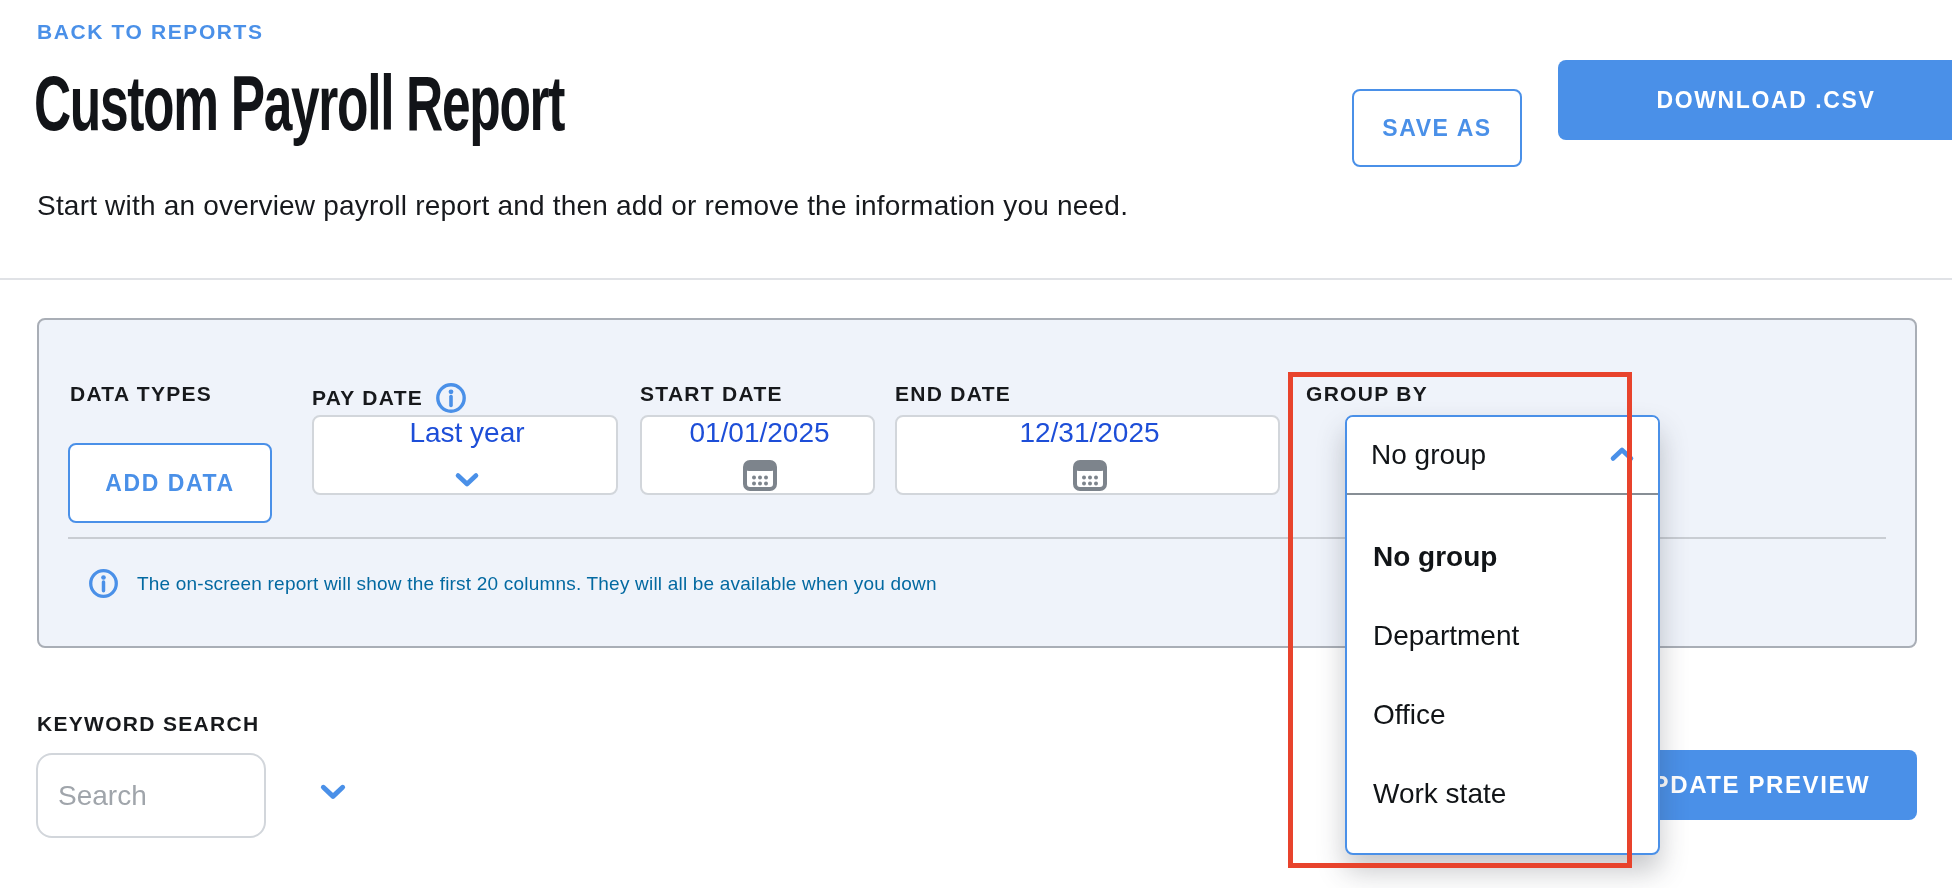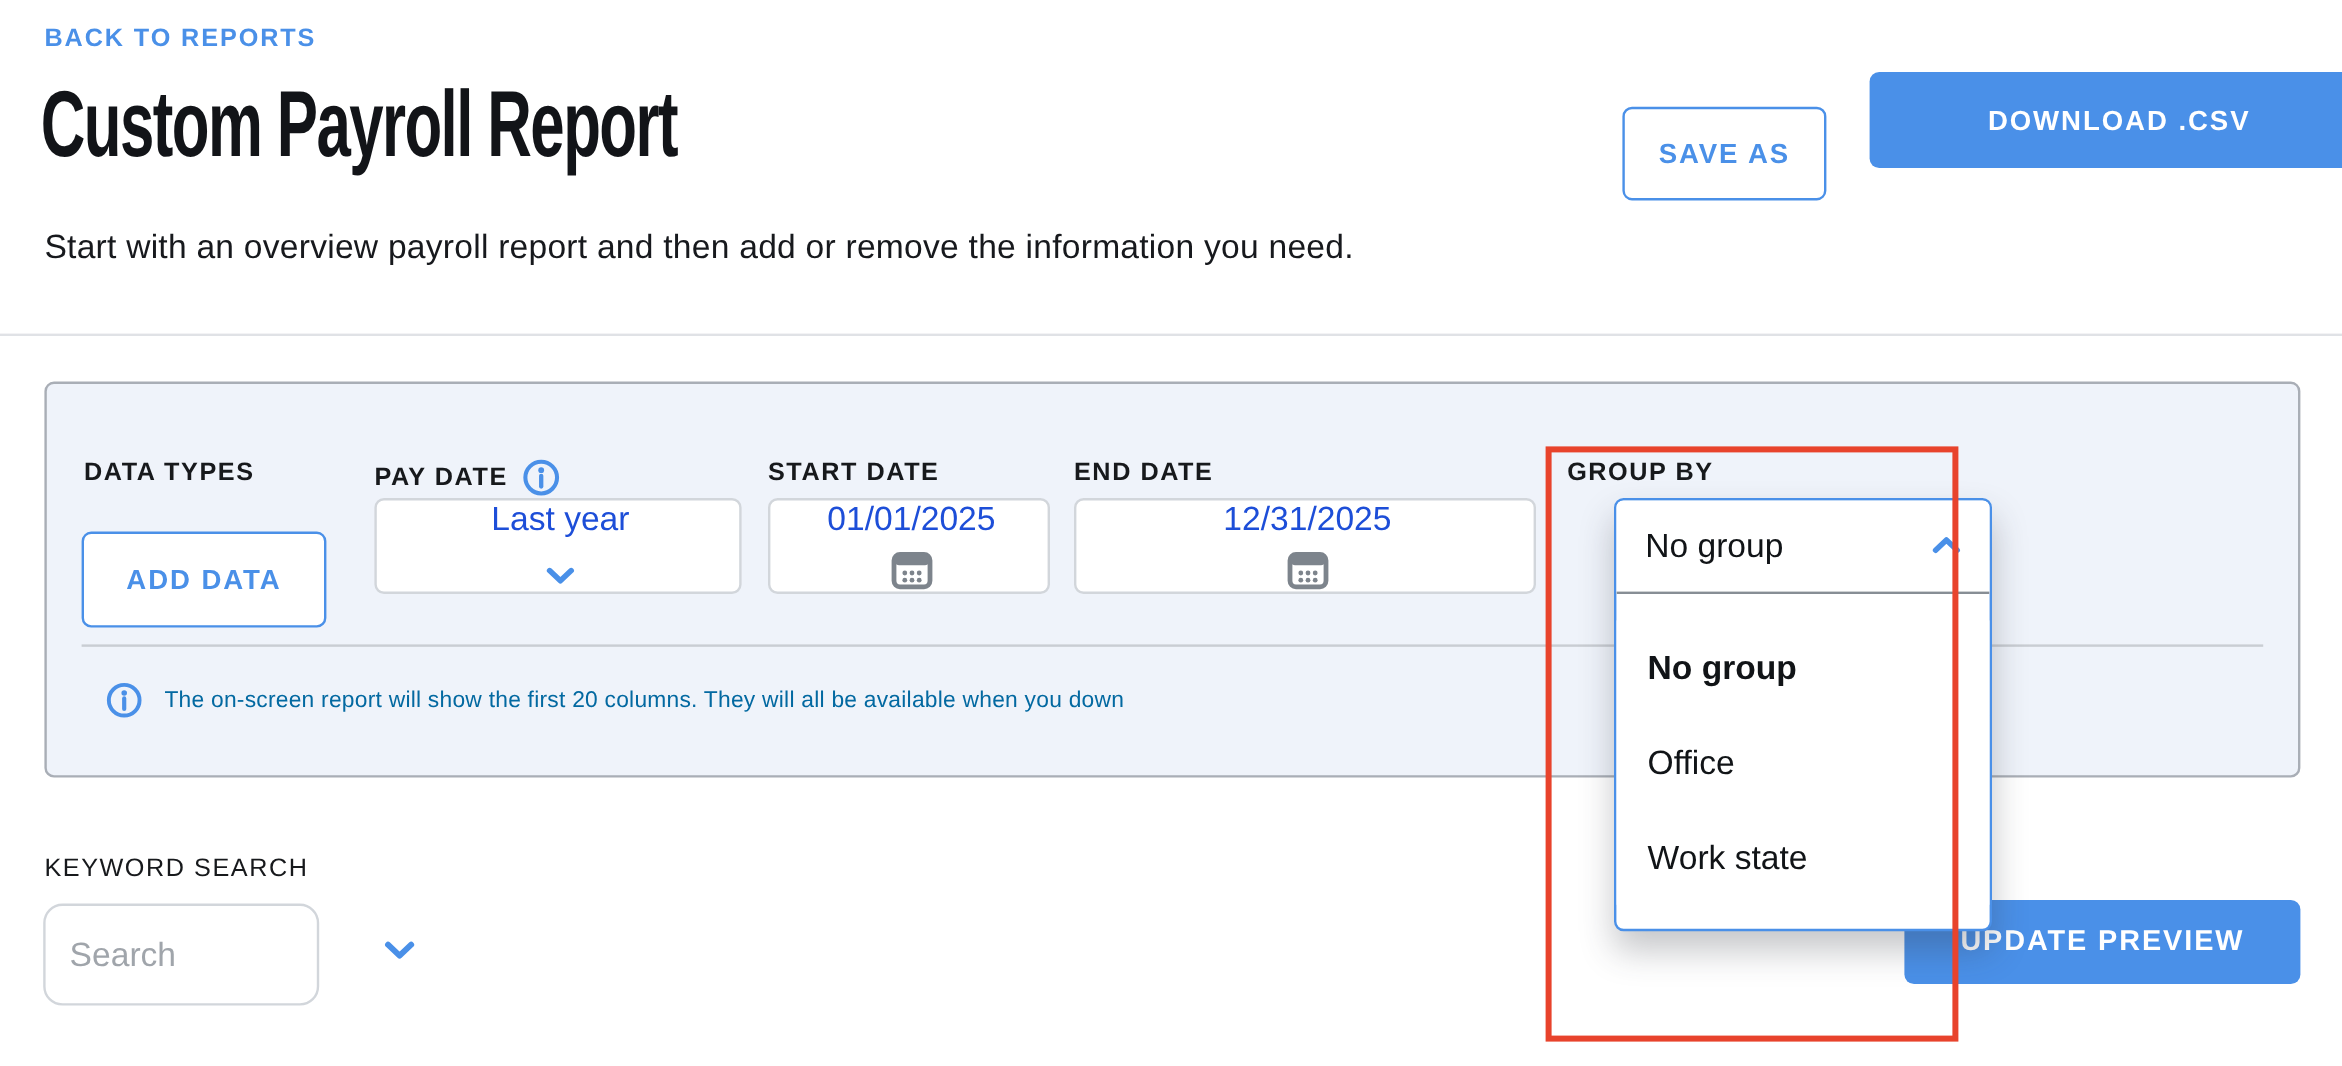--- a/index.html
+++ b/index.html
@@ -81,21 +81,21 @@
   }
   .note-row {
     left: 88px; top: 568px; display: flex; align-items: center; gap: 18px;
     white-space: nowrap;
   }
   .note-text { font-size: 19px; color: #0369a1; letter-spacing: 0.2px; }
 
   
   .kw-label {
     left: 37px; top: 712px;
-    font-size: 21px; font-weight: normal; letter-spacing: 1.3px; color: #17191c;
+    font-size: 21px; font-weight: bold; letter-spacing: 1.3px; color: #17191c;
   }
   .search-input {
     left: 36px; top: 753px; width: 230px; height: 85px;
     border: 2px solid #d2d6db; border-radius: 16px;
     font-size: 28px; color: #111417; padding: 1px 20px;
     font-family: inherit; outline: none;
   }
   .search-input::placeholder { color: #a0a5ab; }
   .adv-filters {
     left: 318px; top: 776px; display: flex; align-items: center; gap: 16px;
@@ -244,18 +244,19 @@
   <div class="combo-select">
     <span>No group</span>
     <span class="icon">
       <svg width="28" height="28" viewBox="0 0 28 28">
         <path d="M5 17.5 L14 9 L23 17.5" fill="none" stroke="#4a90e8" stroke-width="4.6" stroke-linecap="round" stroke-linejoin="round"></path>
       </svg>
     </span>
   </div>
   <div class="combo-menu">
     <div class="menu-item selected">No group</div>
+    <div class="menu-item">Department</div>
     <div class="menu-item">Office</div>
     <div class="menu-item">Work state</div>
   </div>
 </div>
 
 <div class="abs annotation"></div>
 
 </body></html>

